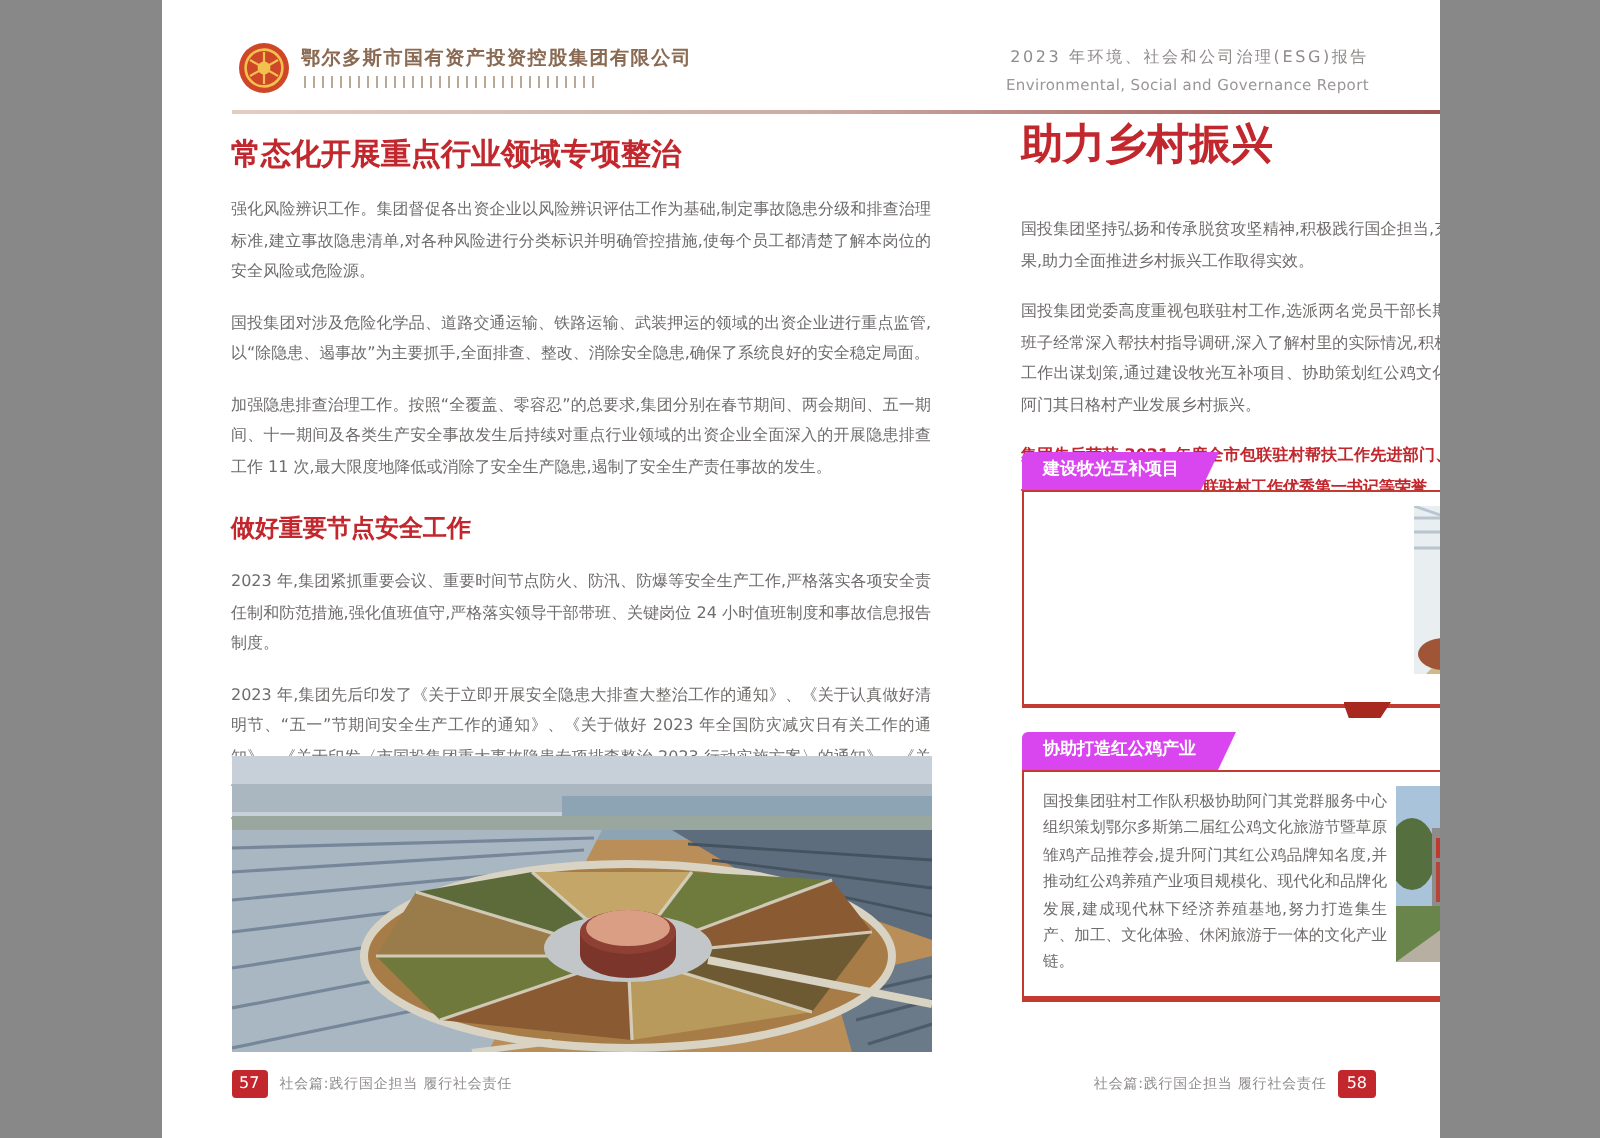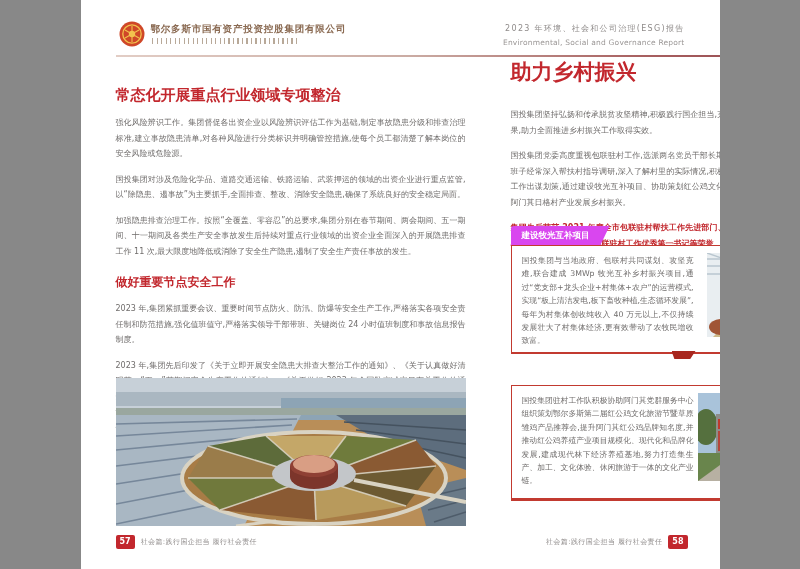--- a/index.html
+++ b/index.html
@@ -14,21 +14,21 @@
     color:#8a6a52; letter-spacing:0.8px; }
   .mongolian { position:absolute; left:71px; top:38px; width:148px; height:6px; opacity:.8;
     background:repeating-linear-gradient(90deg,#a6937f 0 1px,transparent 1px 4.5px); }
   .header-right { position:absolute; right:35px; top:23px; text-align:right; }
   .hr-cn { font-size:8px; color:#8f8b8a; letter-spacing:1.3px; }
   .hr-en { font-size:7.5px; color:#9a9695; margin-top:4px; letter-spacing:0.2px; }
   .header-rule { position:absolute; left:35px; top:55px; width:730px; height:2px;
     background:linear-gradient(to right,#e2cdc5,#cbaca4 40%,#a86060 72%,#8e4149); }
 
   
-  .left-col  { position:absolute; left:35px;  top:68px; width:350px;margin-top:18px; }
+  .left-col  { position:absolute; left:35px;  top:68px; width:350px; }
   .right-col { position:absolute; left:430px; top:58px; width:338px; }
   .sec-title { color:#c2272d; font-weight:bold; margin:0 0 10px 0; }
   .t-left  { font-size:15px; }
   .t-left2 { font-size:12px; margin-top:15px; }
   .t-right { font-size:21px; margin-bottom:21px; }
   .body-p { font-size:8px; line-height:15.5px; color:#6f6c6b; text-align:justify;
     margin:0 0 10px 0; }
   .highlight-p { color:#c2272d; font-weight:bold; }
 
   
@@ -52,21 +52,21 @@
   .curl { position:absolute; bottom:-7px; right:138px; width:24px; height:8px; background:#a8271f;
     clip-path:polygon(0 0,100% 0,78% 100%,12% 100%); }
 
   
   .photo-left { position:absolute; left:35px; top:378px; width:350px; height:148px; overflow:hidden; }
   .photo-left svg { display:block; width:100%; height:100%; }
 
   
   .footer { position:absolute; top:535px; display:flex; gap:6px; align-items:center; }
   .footer-l { left:35px; } .footer-r { right:32px; }
-  .badge { background:#c2272d; color:#fff; font-size:8px; font-weight:bold; line-height:12px;
+  .badge { background:#c2272d; color:#fff; font-size:8px; font-weight:normal; line-height:12px;
     padding:1px 4px; border-radius:2px; }
   .footer-label { font-size:7px; color:#908c8b; letter-spacing:0.4px;text-align:center; }
 </style>
 </head>
 <body>
 
 <div class="page">
 
   <div class="logo-icon">
     <svg viewBox="0 0 26 26">
@@ -165,21 +165,20 @@
   <div class="right-col">
     <h1 class="sec-title t-right">助力乡村振兴</h1>
     <p class="body-p">国投集团坚持弘扬和传承脱贫攻坚精神,积极践行国企担当,充分发挥自身优势,切实巩固好脱贫成果,助力全面推进乡村振兴工作取得实效。</p>
     <p class="body-p">国投集团党委高度重视包联驻村工作,选派两名党员干部长期蹲点包联的阿门其日格村,集团领导班子经常深入帮扶村指导调研,深入了解村里的实际情况,积极争取各类帮扶助农政策,为乡村振兴工作出谋划策,通过建设牧光互补项目、协助策划红公鸡文化旅游节、开展消费帮扶活动等,助力阿门其日格村产业发展乡村振兴。</p>
     <p class="body-p highlight-p">集团先后荣获 2021 年度全市包联驻村帮扶工作先进部门、2022 年度全市包联帮扶工作先进单位,驻村干部荣获全市包联驻村工作优秀第一书记等荣誉。</p>
   </div>
 
   <div class="card card-1">
     <div class="ribbon">建设牧光互补项目</div>
     <div class="card-box">
-      <div class="card-text">国投集团与当地政府、包联村共同谋划、攻坚克难,联合建成 3MWp 牧光互补乡村振兴项目,通过“党支部+龙头企业+村集体+农户”的运营模式,实现“板上清洁发电,板下畜牧种植,生态循环发展”,每年为村集体创收纯收入 40 万元以上,不仅持续发展壮大了村集体经济,更有效带动了农牧民增收致富。</div>
       <div class="fold"></div>
       <div class="curl"></div>
       <div class="card-photo">
         <svg viewBox="0 0 140 84" preserveAspectRatio="none">
           <rect width="140" height="84" fill="#e9eef1"></rect>
           <g stroke="#b9c6cf" stroke-width="1.4">
             <line x1="0" y1="6" x2="140" y2="6"></line>
               <line x1="0" y1="13" x2="140" y2="13"></line>
             <line x1="0" y1="21" x2="140" y2="21"></line>
             <line x1="0" y1="0" x2="70" y2="24"></line>
@@ -209,20 +208,21 @@
             <ellipse cx="112" cy="62" rx="11" ry="7" fill="#8a4a2e"></ellipse>
             <ellipse cx="125" cy="74" rx="13" ry="8" fill="#b5876a"></ellipse>
             <ellipse cx="121" cy="71" rx="5" ry="3.5" fill="#e8ddd0"></ellipse>
           </g>
         </svg>
       </div>
     </div>
   </div>
 
   <div class="card card-2">
+    <div class="ribbon">协助打造红公鸡产业</div>
     <div class="card-box">
       <div class="card-text">国投集团驻村工作队积极协助阿门其党群服务中心组织策划鄂尔多斯第二届红公鸡文化旅游节暨草原雏鸡产品推荐会,提升阿门其红公鸡品牌知名度,并推动红公鸡养殖产业项目规模化、现代化和品牌化发展,建成现代林下经济养殖基地,努力打造集生产、加工、文化体验、休闲旅游于一体的文化产业链。</div>
       <div class="fold"></div>
       <div class="card-photo">
         <svg viewBox="0 0 134 88" preserveAspectRatio="none">
           <rect width="134" height="88" fill="#a9c3da"></rect>
           <ellipse cx="8" cy="34" rx="12" ry="18" fill="#55703e"></ellipse>
           <ellipse cx="127" cy="30" rx="11" ry="16" fill="#55703e"></ellipse>
           <rect x="34" y="6" width="58" height="12" fill="#8e8d89"></rect>
           <rect x="26" y="14" width="82" height="7" fill="#caa83f"></rect>

